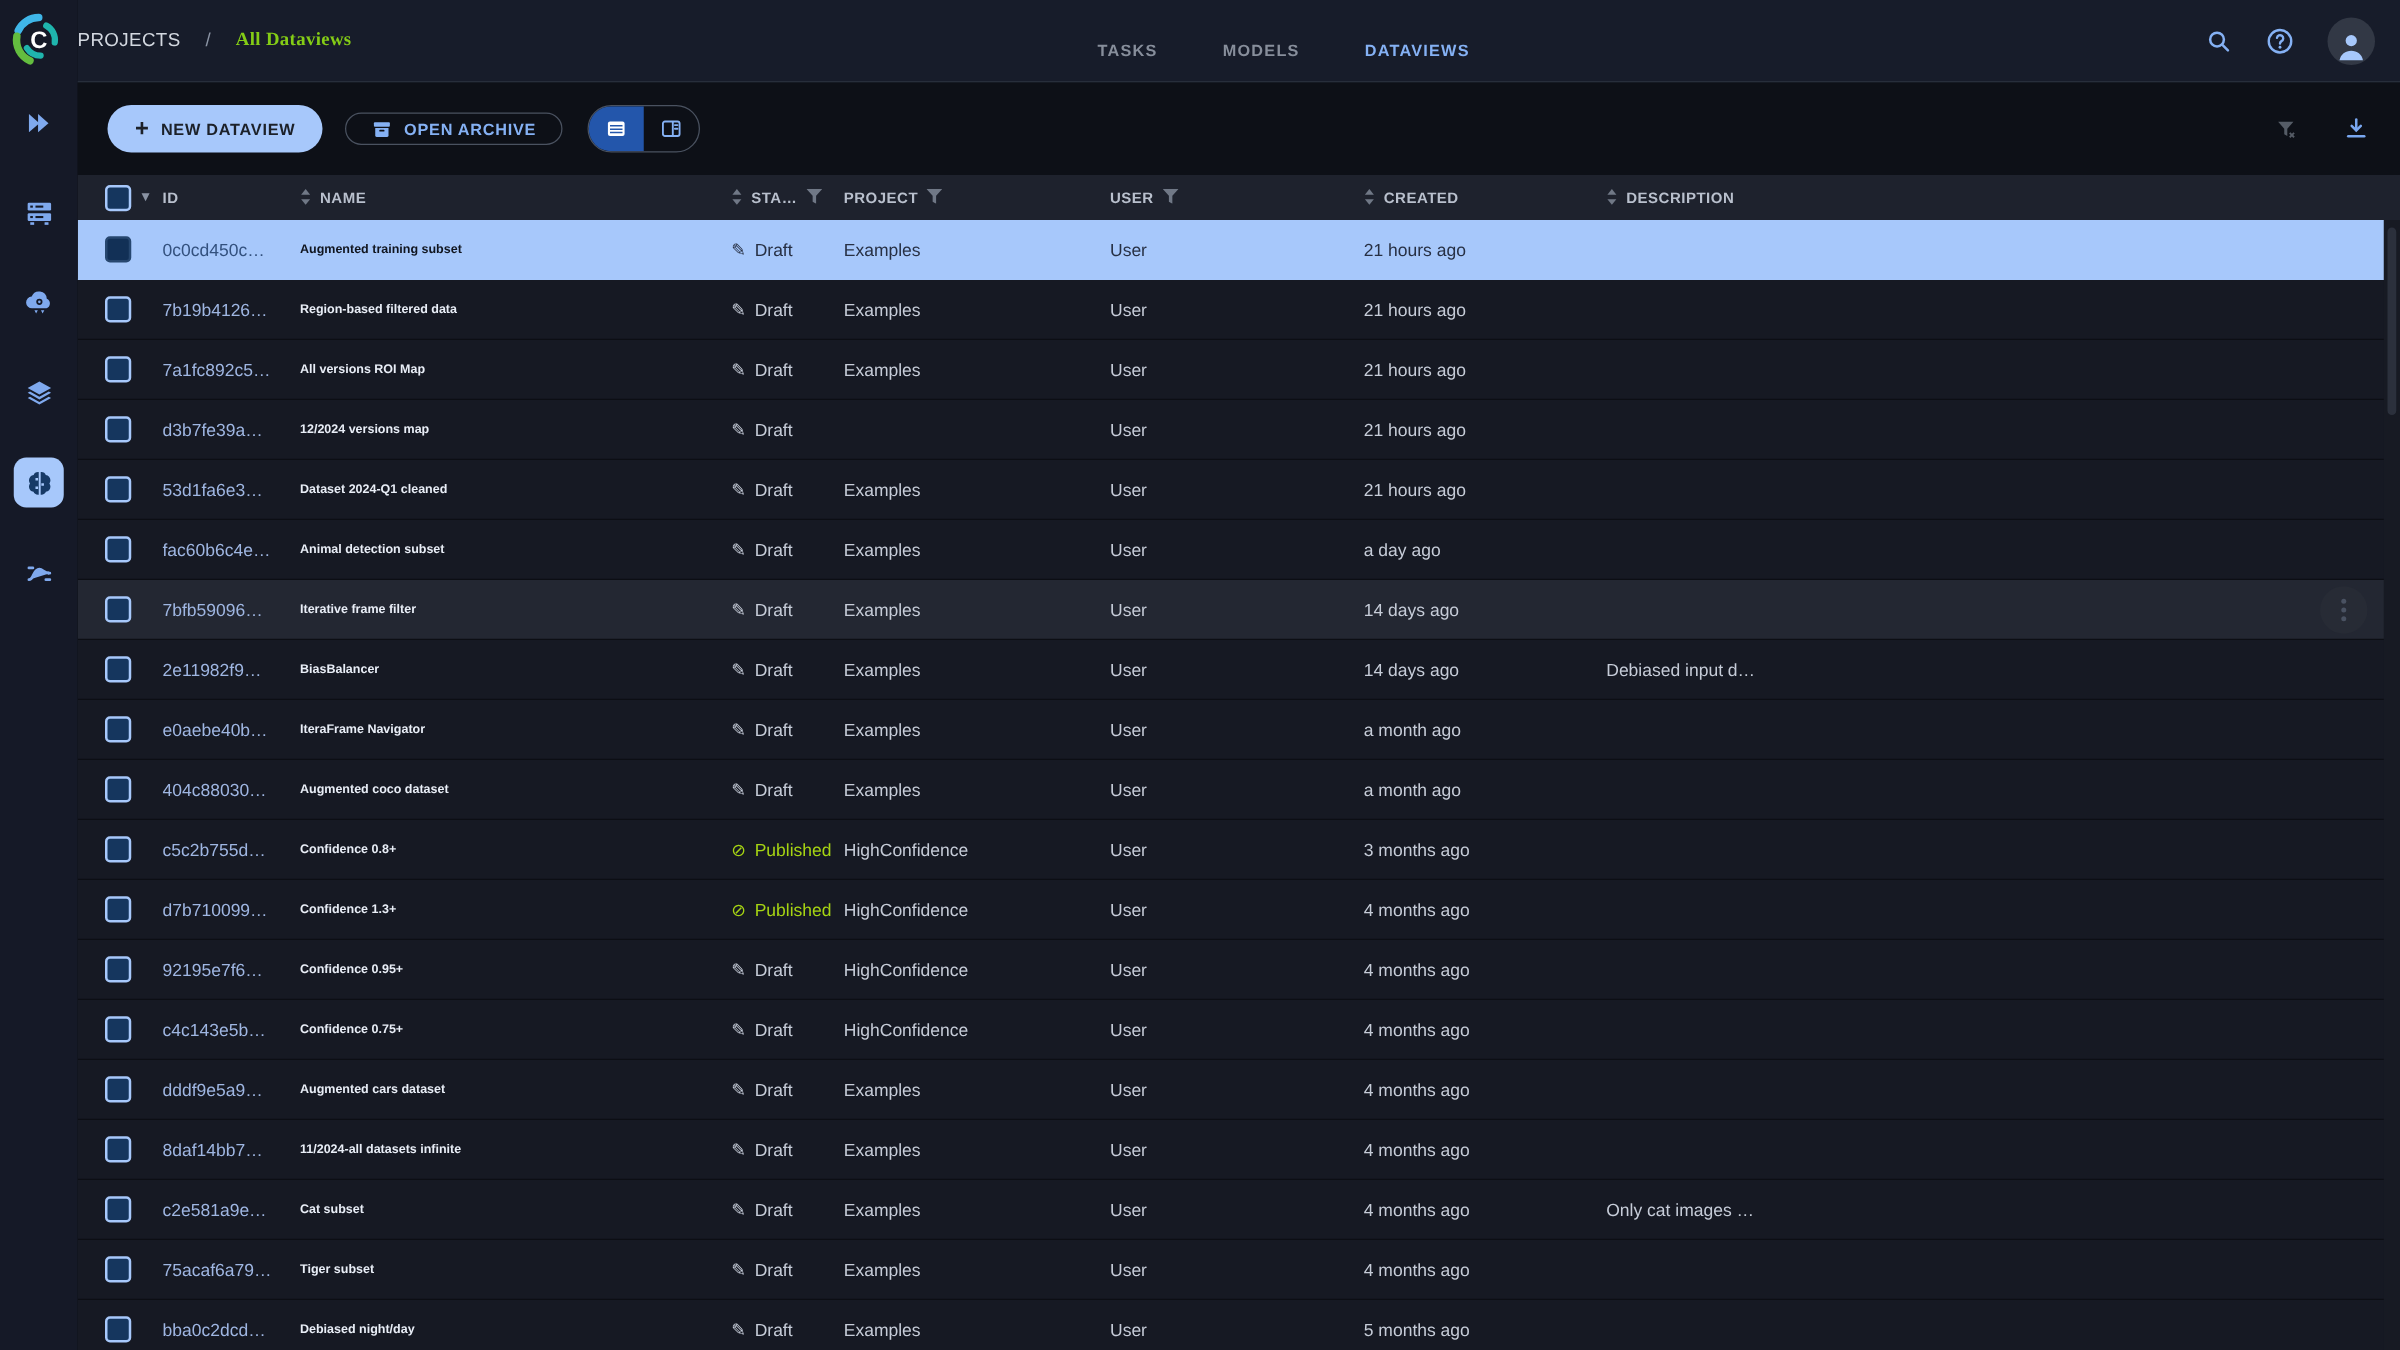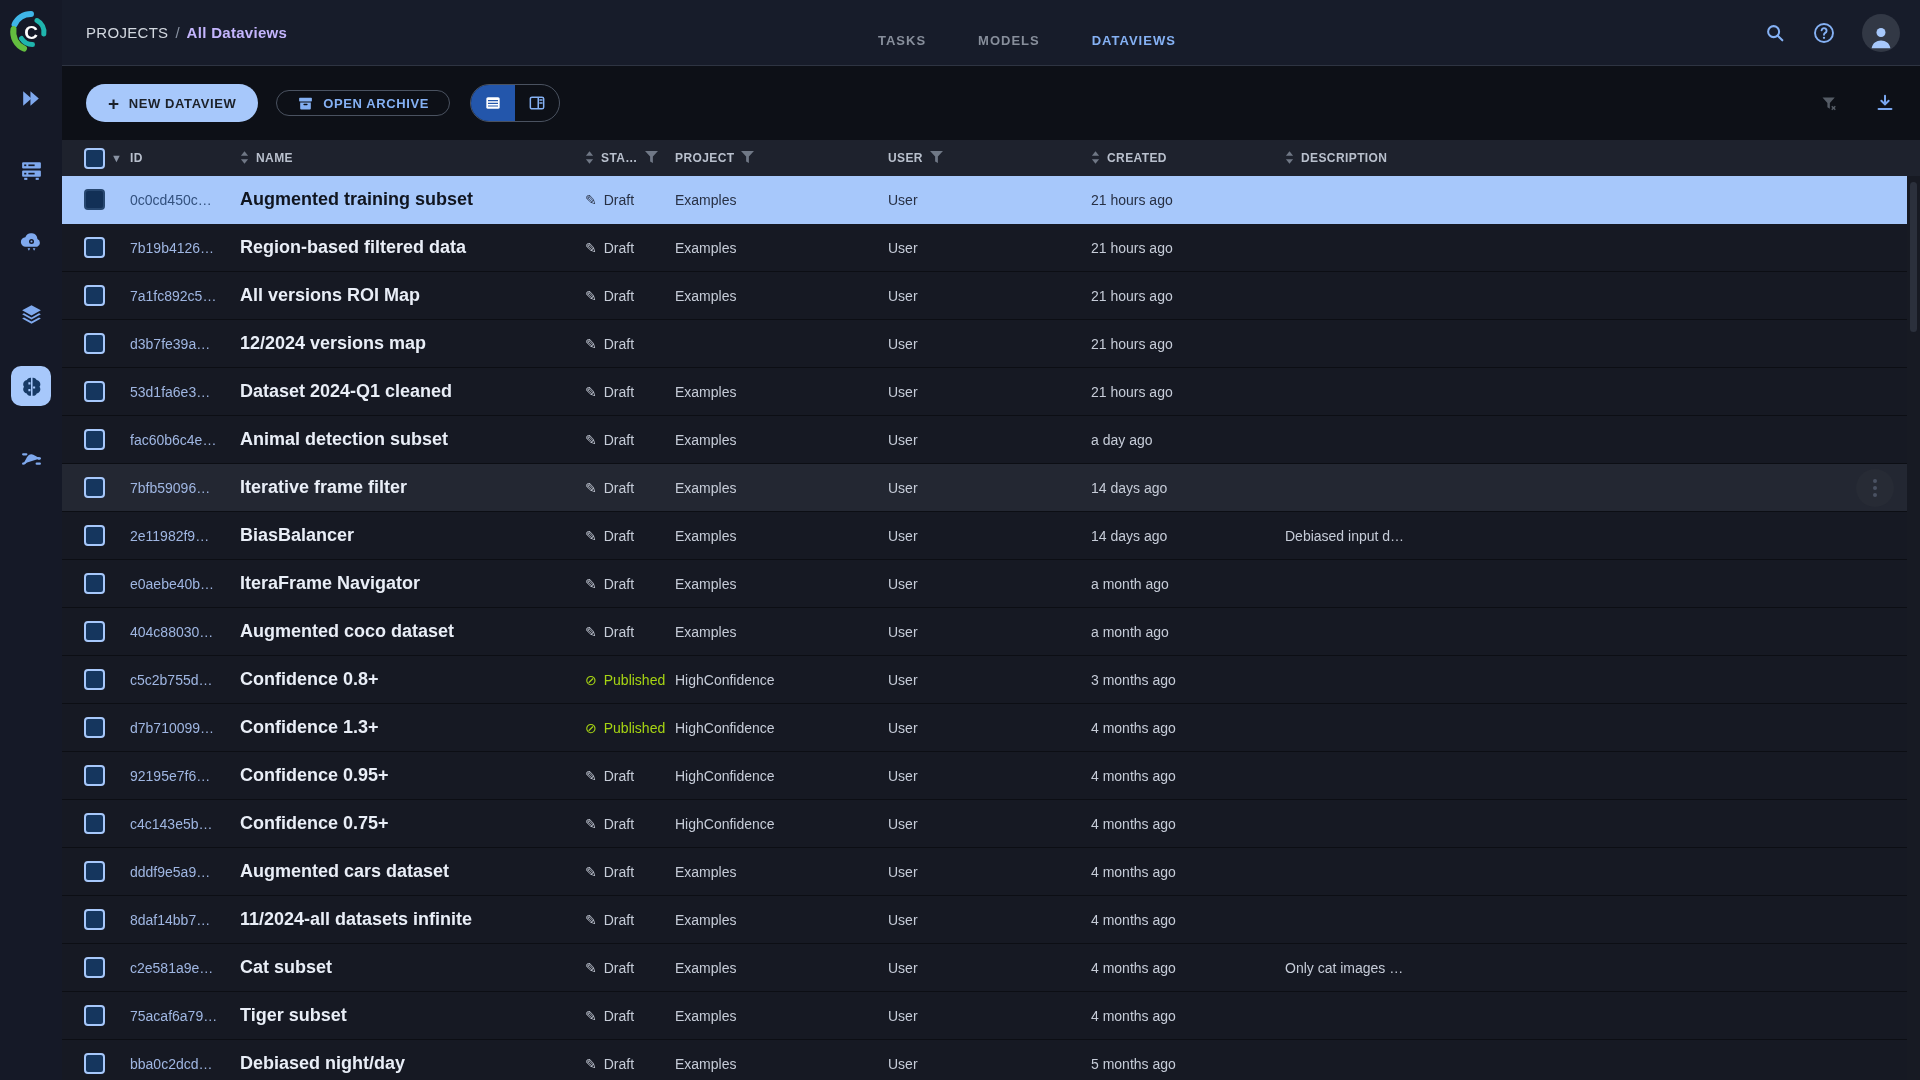--- a/index.html
+++ b/index.html
@@ -17,24 +17,24 @@
   .side-item svg { width:25px; height:25px; fill:#7fa9ee; }
   .side-item.active { background:#a7c8fb; }
   .side-item.active svg { fill:#173a66; }
 
   
   .main { flex:1; display:flex; flex-direction:column; position:relative; }
 
   
   .topbar { height:66px; background:#171c2a; border-bottom:1px solid #2e3442;
     display:flex; align-items:center; position:relative; }
-  .breadcrumb { margin-left:24px; font-size:15px; display:flex; gap:7px; align-items:center; }
+  .breadcrumb { font-size:15px; display:flex; gap:20px; align-items:center; }
   .crumb-root { color:#d3d8e0; letter-spacing:.3px; }
   .crumb-sep { color:#8a93a3; }
-  .crumb-current { color:#c4b5fd; font-weight:700; letter-spacing:.3px; }
+  .crumb-current { color:#84cc16; font-weight:700; letter-spacing:.3px;font-family:Liberation Serif, serif; }
   .tabs { position:absolute; left:790px; top:0; height:66px; display:flex; }
   .tab { height:80px; display:flex; align-items:center; padding:0 26px; font-size:13px;
     font-weight:700; letter-spacing:1px; color:#878e9b; cursor:pointer; position:relative; }
   .tab.active { color:#85b1f4; }
   .tab.active::after { content:""; position:absolute; left:18px; right:18px; bottom:0;
     height:3px; background:#85b1f4; border-radius:2px 2px 0 0; }
   .top-actions { position:absolute; right:20px; top:0; height:66px; display:flex;
     align-items:center; gap:26px; }
   .icon-btn { background:none; border:none; cursor:pointer; display:flex; align-items:center; }
   .avatar { width:38px; height:38px; border-radius:50%; background:#323845; display:flex;
@@ -69,21 +69,21 @@
   .checkbox { width:21px; height:21px; border-radius:4px; border:2px solid #a7c8fb;
     background:#15365e; cursor:pointer; flex:0 0 21px; }
   .caret { color:#8a93a3; font-size:11px; cursor:pointer; }
   .sort-ic, .funnel-ic { display:inline-flex; flex:0 0 auto; }
   .tbody { flex:1; overflow:hidden; }
   .row { height:48px; background:#161923; border-bottom:1px solid #0c0e14; font-size:14px;
     color:#c6ccd8; cursor:pointer; position:relative; }
   .row.hovered { background:#232732; }
   .cell { white-space:nowrap; overflow:hidden; text-overflow:ellipsis; padding-right:12px; }
   .c-id { color:#9fb6e2; }
-  .c-name { font-weight:700; color:#e9eef7; font-size:18px; }
+  .c-name { font-weight:700; color:#e9eef7; font-size:10px; }
   .c-status { display:flex; align-items:center; gap:7px; }
   .status-ic { font-size:14px; }
   .c-status.published, .c-status.published .status-ic { color:#a6d413; }
   .row.selected { background:#a7c8fb; border-bottom-color:#a7c8fb; color:#273044; }
   .row.selected .c-id { color:#33517e; }
   .row.selected .c-name { color:#10151f; }
   .row.selected .checkbox { border-color:#27476f; background:#123056; }
   .kebab { position:absolute; right:26px; top:50%; transform:translateY(-50%); width:38px;
     height:38px; border-radius:50%; background:#272b35; border:none; cursor:pointer;
     display:flex; align-items:center; justify-content:center; flex-direction:column; gap:3px; }

